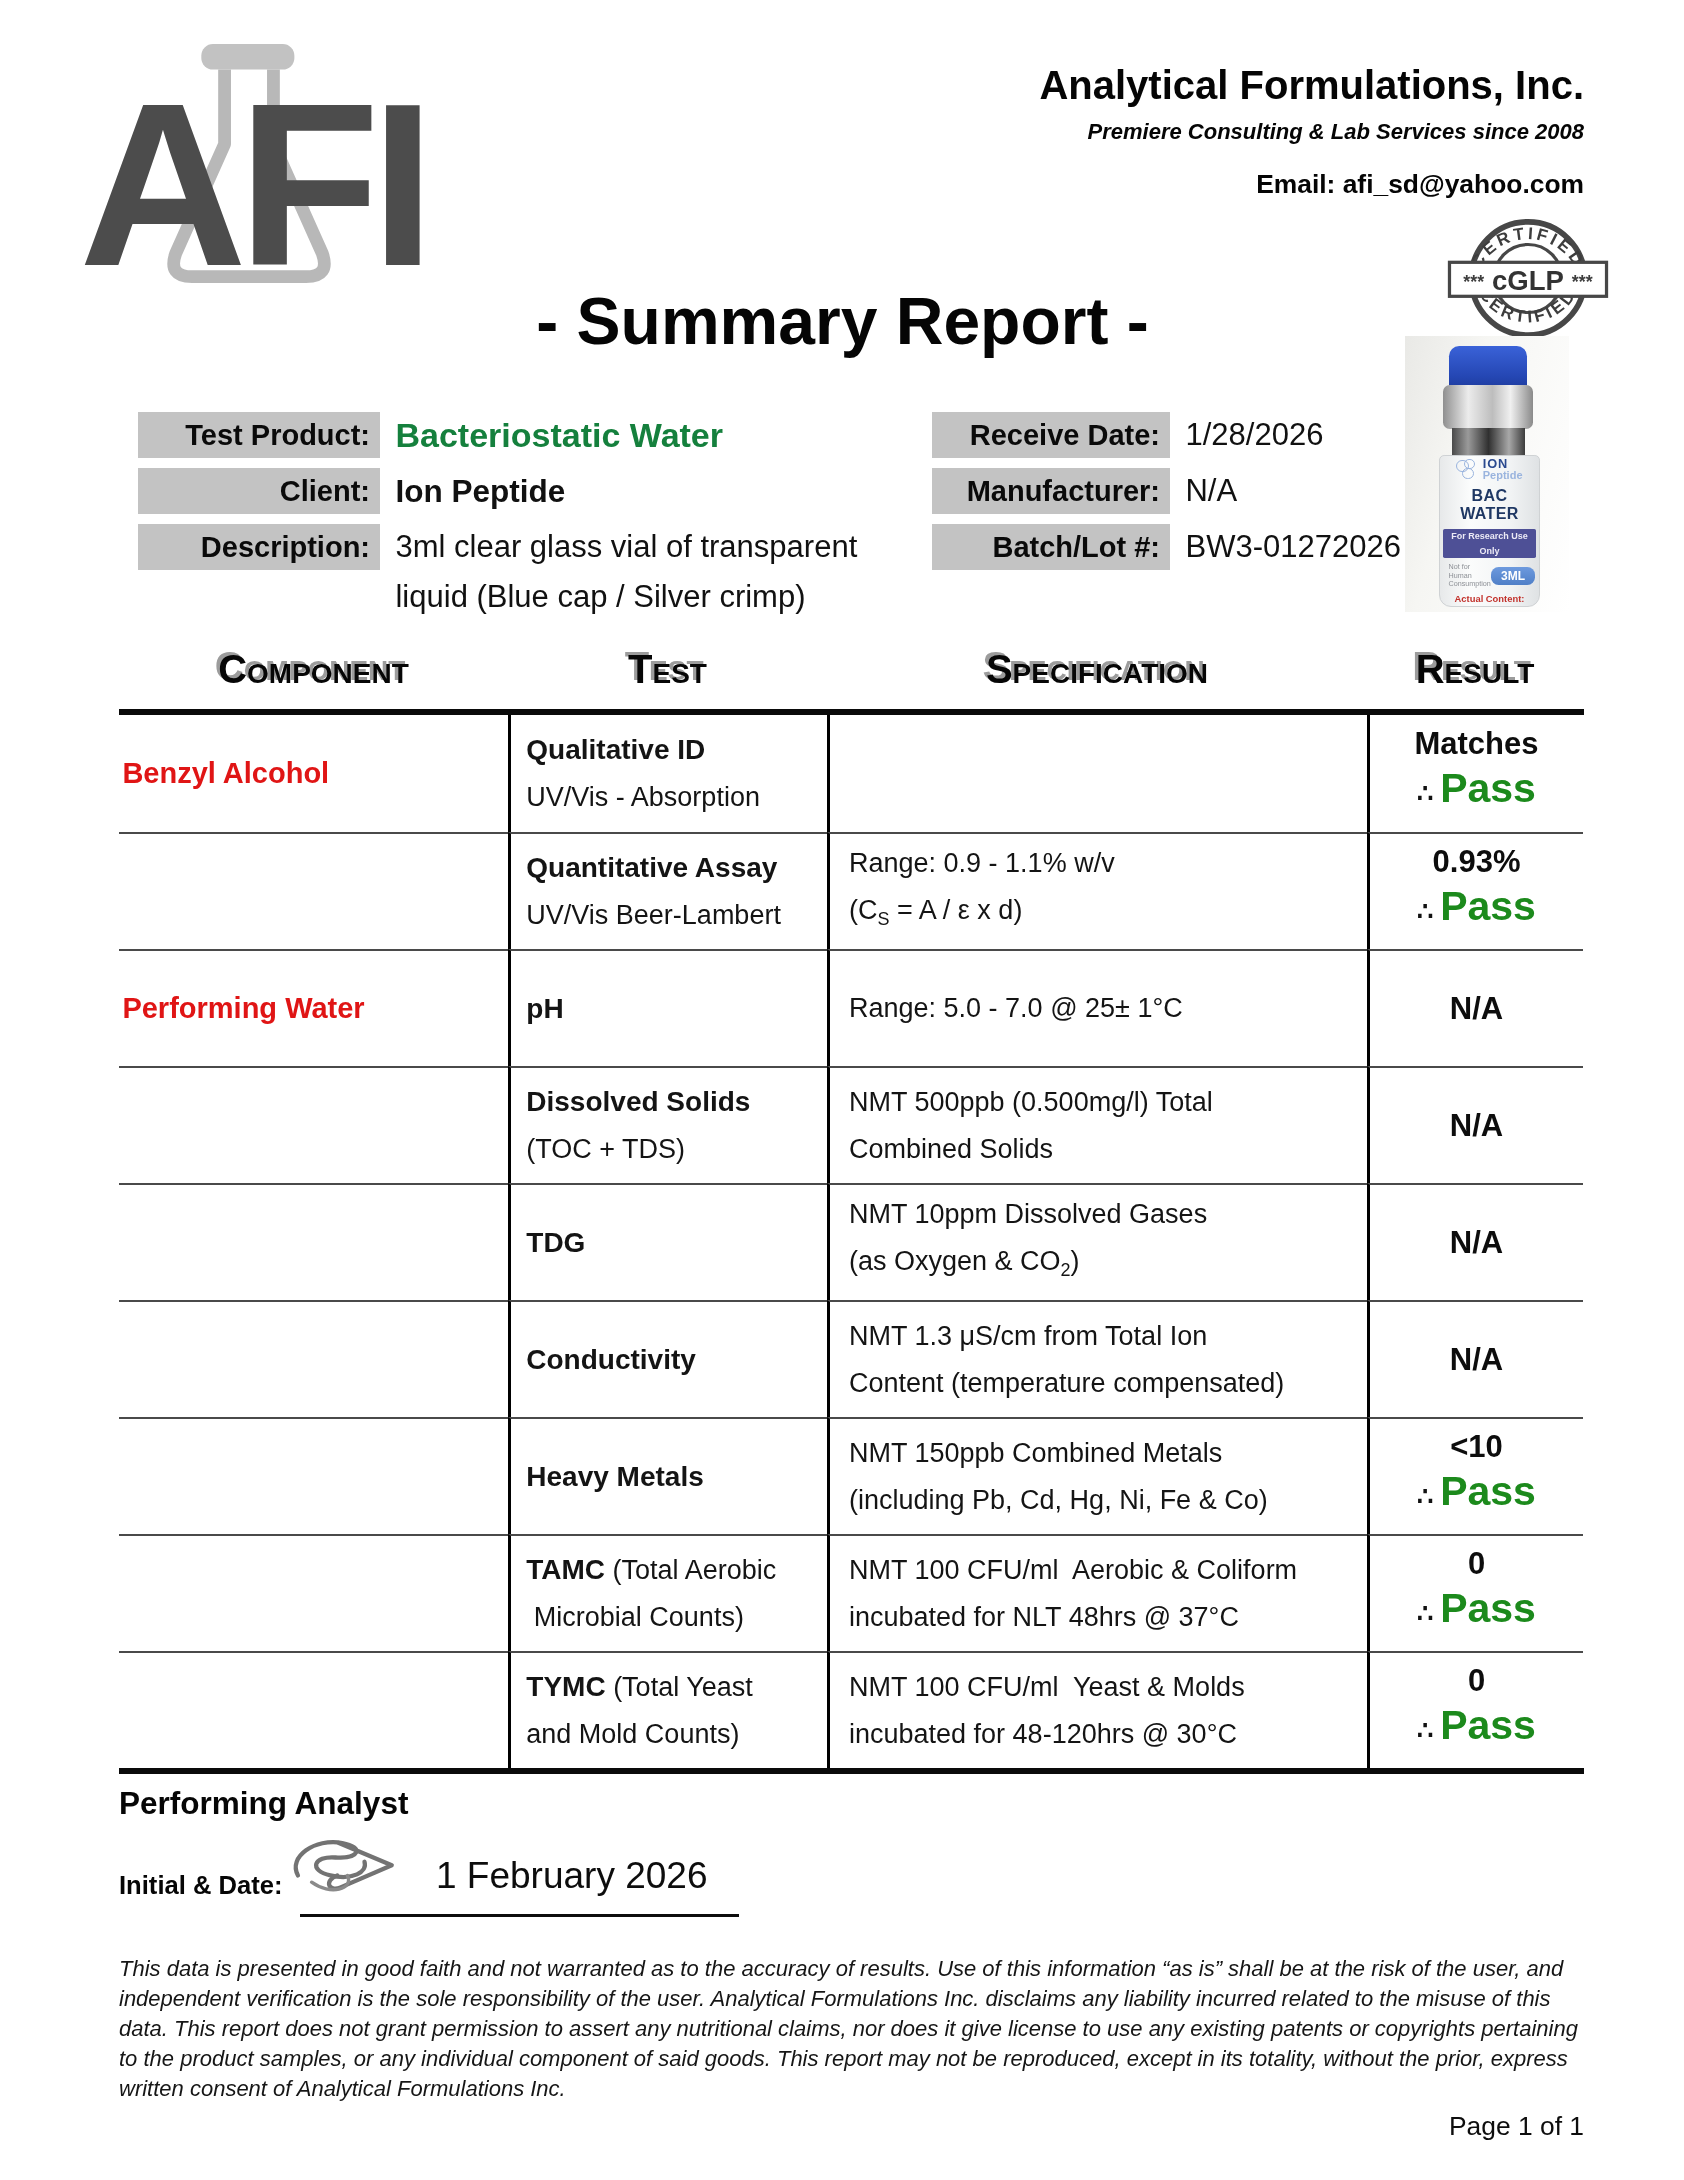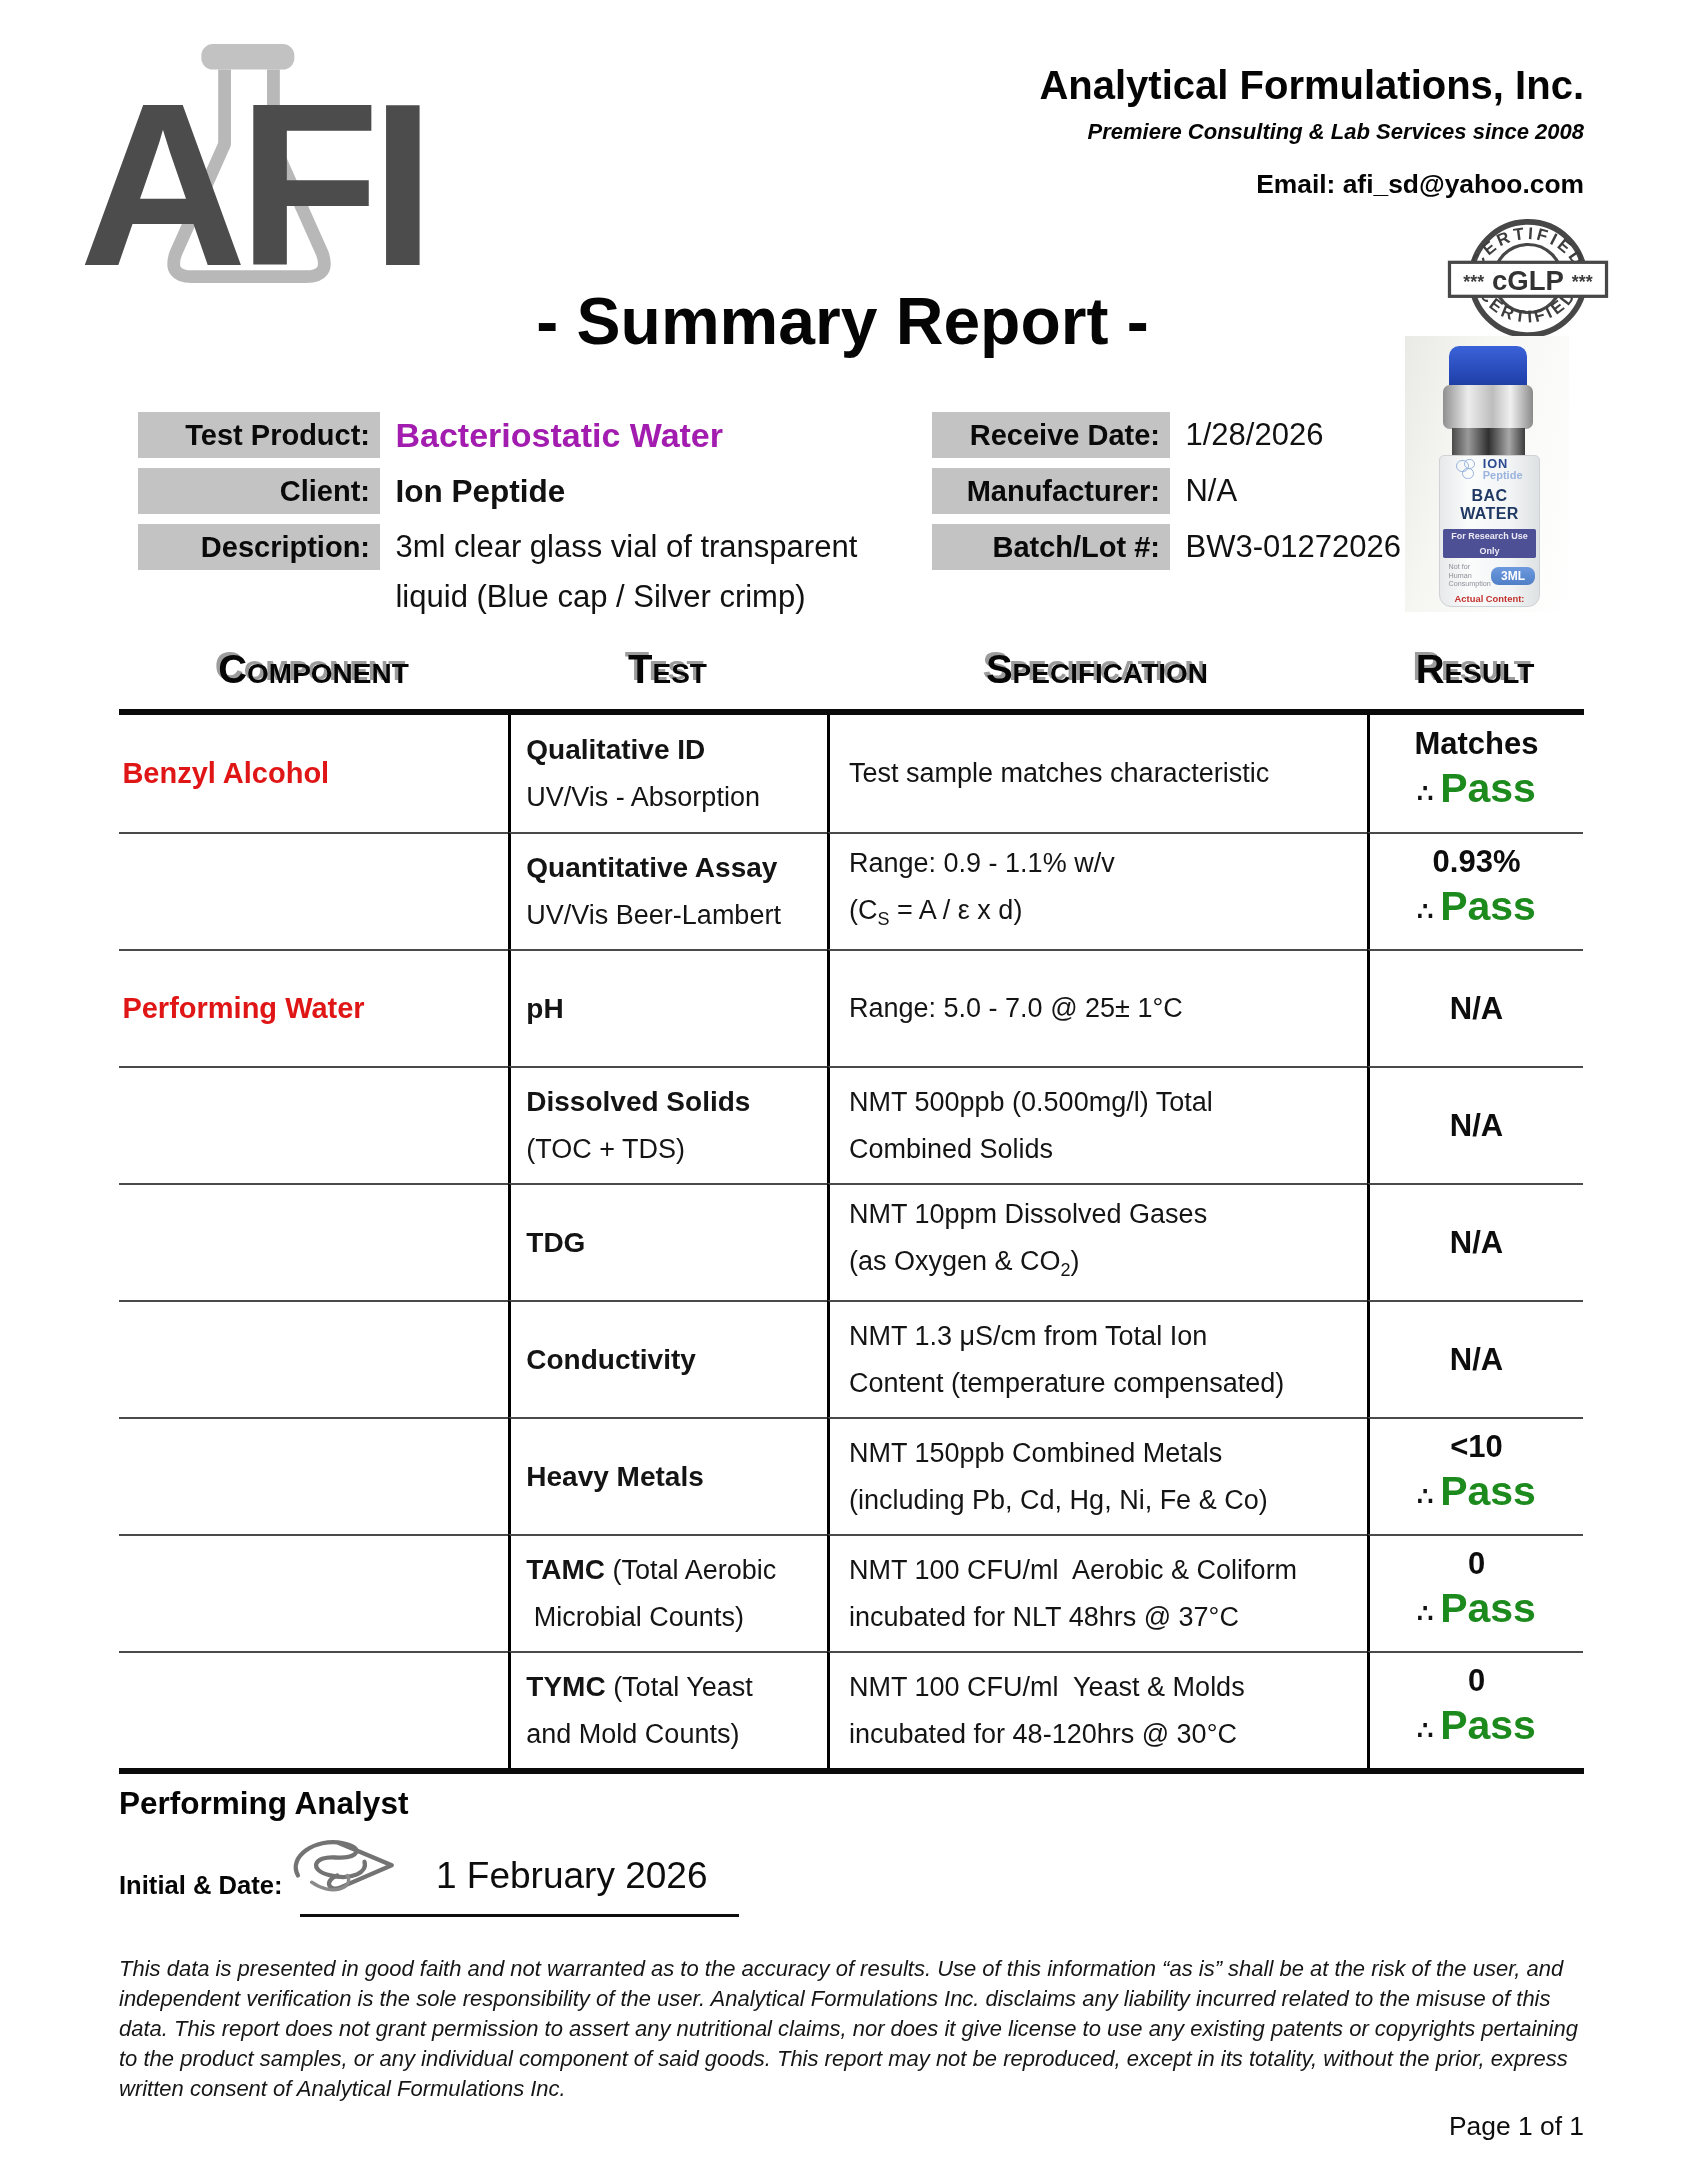--- a/index.html
+++ b/index.html
@@ -20,21 +20,21 @@
   
   .info-col{position:absolute; display:flex; flex-direction:column; gap:10.2px;}
   .info-col.left{left:138px; top:412px;}
   .info-col.right{left:932px; top:412px;}
   .info-row{display:flex; gap:15.3px;}
   .label-box{background:#c3c3c3; height:46px; line-height:46px; text-align:right;
              font-weight:bold; font-size:29px; padding-right:10.2px; flex:none; color:#0a0a0a;}
   .info-col.left .label-box{width:232px;}
   .info-col.right .label-box{width:228px;}
   .info-value{font-size:31px; line-height:46px; white-space:nowrap;}
-  .info-value.v-red{color:#a21caf; font-weight:bold; font-size:34px;}
+  .info-value.v-red{color:#15803d; font-weight:bold; font-size:34px;}
   .info-value.v-bold{font-weight:bold; font-size:31.5px;}
   .info-value .vline{display:block;}
   .info-value .vline + .vline{line-height:53px;}
   
   .vial-photo{position:absolute; left:1405px; top:336px; width:164px; height:276px;
     background:linear-gradient(105deg,#e9e9e6 0%,#f6f6f3 35%,#ffffff 100%);}
   .vial-cap{position:absolute; left:44px; top:10.2px; width:78px; height:43px;
     background:linear-gradient(180deg,#3a62d8 0%,#2547b4 70%,#1e3c9e 100%);
     border-radius:10.2px 10.2px 4.3px 4.3px;}
   .vial-crimp{position:absolute; left:38px; top:49px; width:90px; height:44px;
@@ -211,21 +211,20 @@
 
   <div class="tbl" id="tbl">
       <div class="cell c1">
         <span class="comp-name">Benzyl Alcohol</span>
       </div>
       <div class="cell c2">
         <div class="tline"><b>Qualitative ID</b></div>
         <div class="tline"><span>UV/Vis - Absorption</span></div>
       </div>
       <div class="cell c3">
-        <div class="sline"><span>Test sample matches characteristic</span></div>
       </div>
       <div class="cell c4">
         <div class="res-top">Matches</div>
         <div class="res-pass"><span class="sym">∴</span><span class="ptxt">Pass</span></div>
       </div>
       <div class="cell c1 sep"></div>
       <div class="cell c2 sep">
         <div class="tline"><b>Quantitative Assay</b></div>
         <div class="tline"><span>UV/Vis Beer-Lambert</span></div>
       </div>

